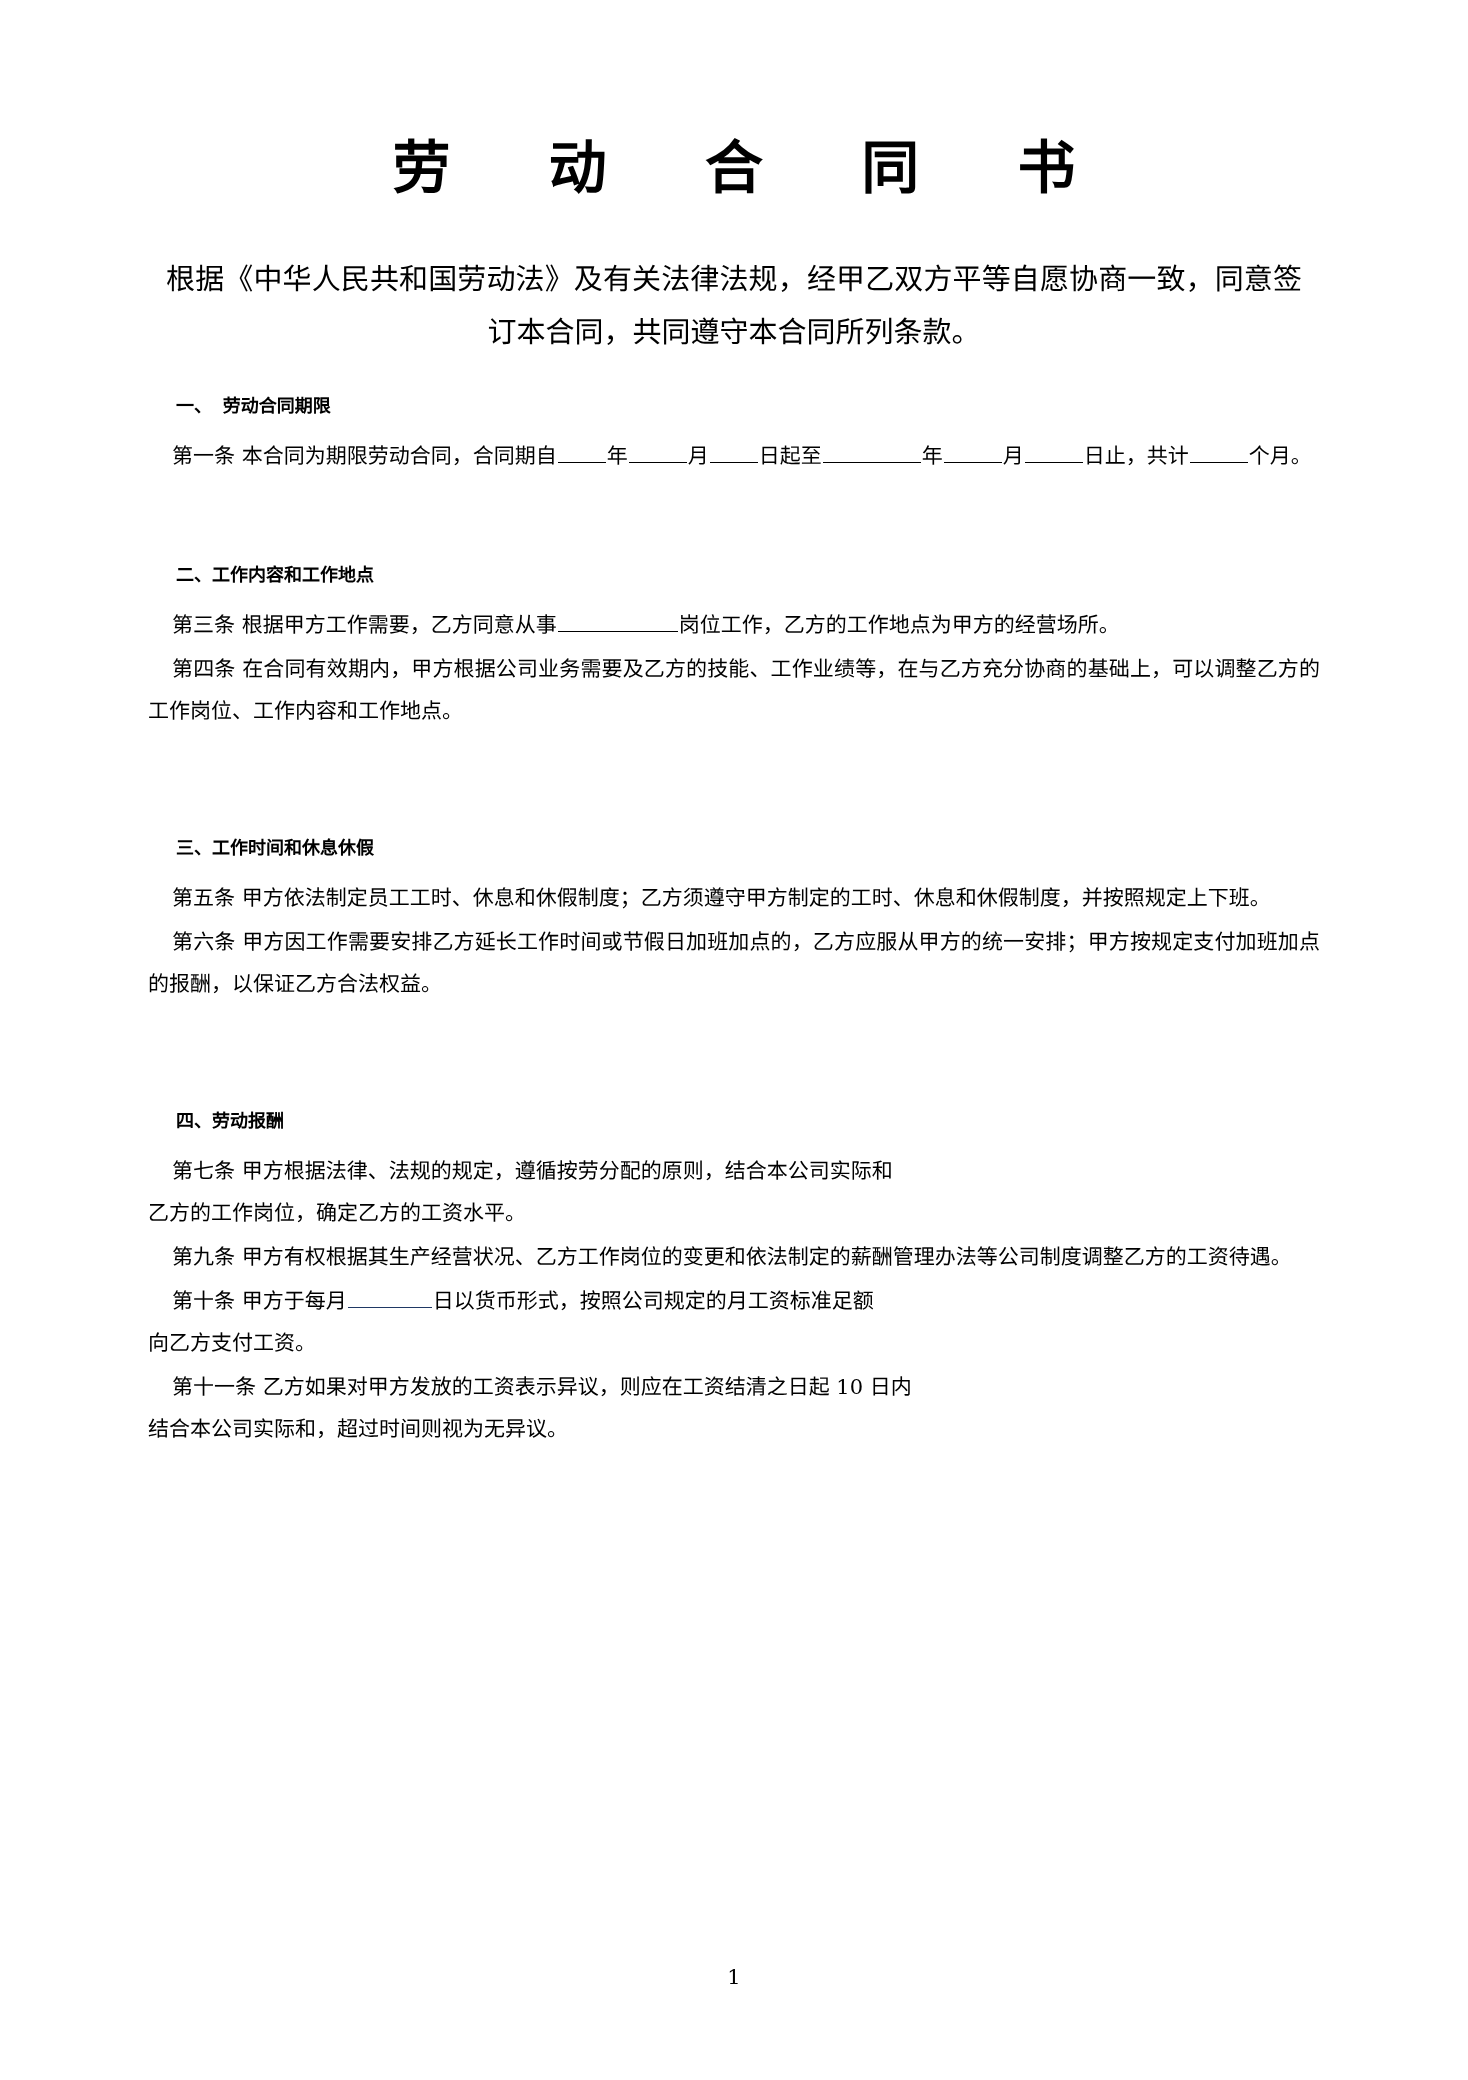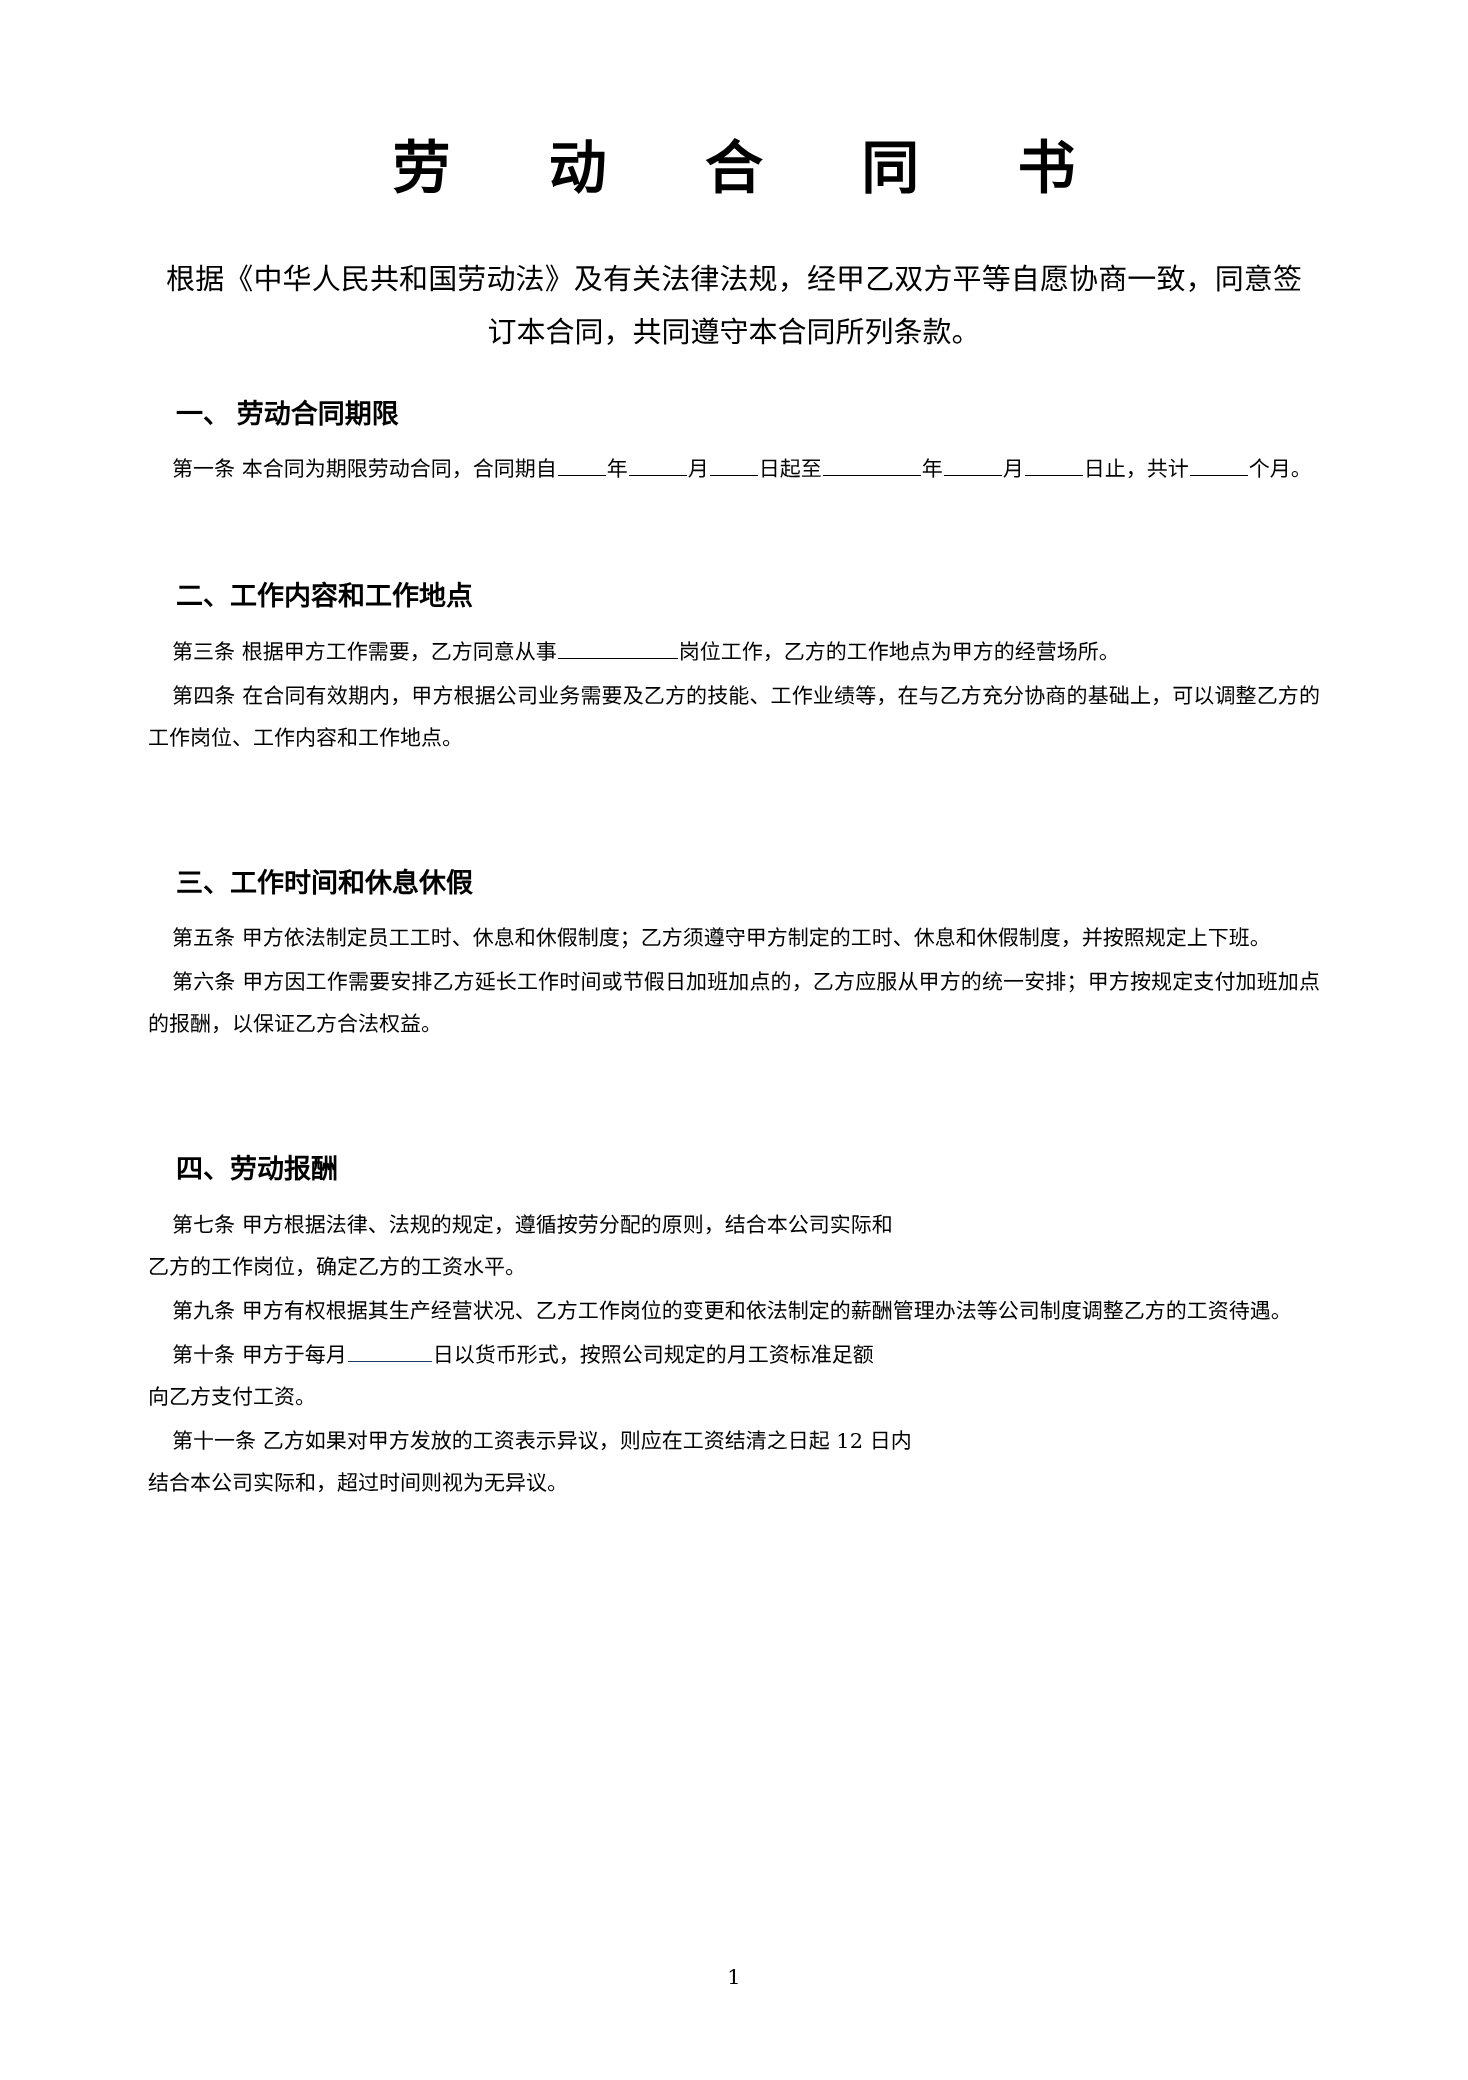--- a/index.html
+++ b/index.html
@@ -39,23 +39,23 @@
     margin-top: 48px;
     font-size: 29px;
     line-height: 1.85;
     text-align: justify;
     text-align-last: center;
     padding: 0 18px;
   }
 
   
   .section-heading {
-    font-family: Liberation Serif, serif;
+    font-family: Liberation Mono, monospace;
     font-weight: 700;
-    font-size: 27px;
+    font-size: 18px;
     line-height: 1.5;
     margin: 34px 0 14px 0;
     padding-left: 28px;
   }
   .section-heading.gap-lg { margin-top: 86px; }
   .section-heading.gap-xl { margin-top: 104px; }
 
   
   .clause {
     font-size: 21px;
@@ -150,19 +150,19 @@
   </p>
 
   <p class="clause">
     <span class="lead">第十条</span>
     <span>甲方于每月</span><span class="blank b10"></span><span>日以货币形式，按照公司规定的月工资标准足额</span><br>
     <span>向乙方支付工资。</span>
   </p>
 
   <p class="clause">
     <span class="lead">第十一条</span>
-    <span>乙方如果对甲方发放的工资表示异议，则应在工资结清之日起 12 日内</span><br>
+    <span>乙方如果对甲方发放的工资表示异议，则应在工资结清之日起 10 日内</span><br>
     <span>结合本公司实际和，超过时间则视为无异议。</span>
   </p>
 
   <div class="page-number">1</div>
 
 </div>
 
 </body></html>

